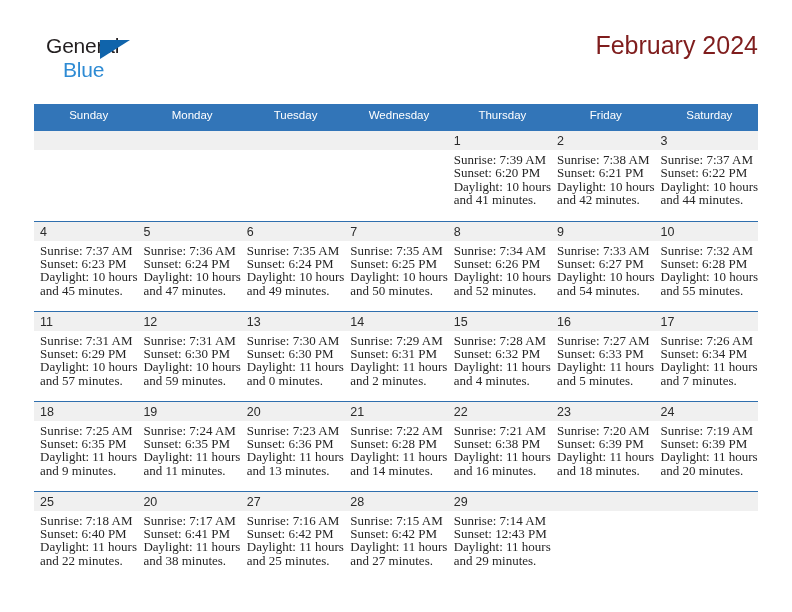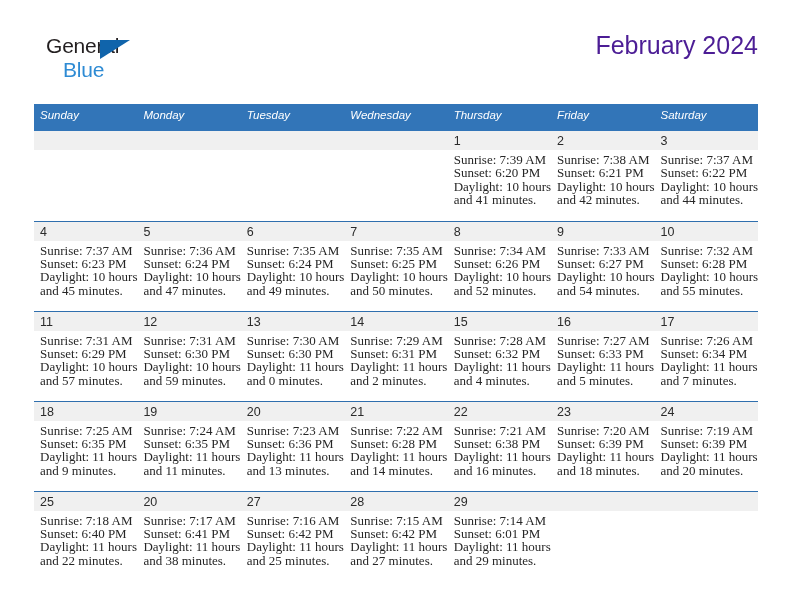--- a/index.html
+++ b/index.html
@@ -51,21 +51,21 @@
     letter-spacing: -0.2px;
     line-height: 24px;
   }
   .title-block {
     position: absolute;
     right: 0; top: 0;
     text-align: right;
   }
   .cal-title {
     font-size: 25px;
-    color: #4c1d95;
+    color: #7f1d1d;
     line-height: 30px;
     white-space: nowrap;
   }
   .cal-sub {
     font-size: 13.5px;
     color: #3a3a3a;
     line-height: 18px;
     margin-top: 6px;
     white-space: nowrap;
   }
@@ -76,25 +76,24 @@
     left: 34px; top: 104px;
     width: 724px;
     border-collapse: collapse;
     table-layout: fixed;
   }
   .cal th {
     background: #3275b8;
     color: #ffffff;
     font-size: 11.5px;
     font-weight: normal;
-    text-align: left;
+    text-align: center;
     padding: 5px 0 10px 6px;
     height: 22px;
     vertical-align: middle;
-    font-style: italic;
   }
   .cal td {
     width: 103.43px;
     height: 90px;
     vertical-align: top;
     padding: 0;
     border-top: 1.4px solid #2f6fae;
     background: #ffffff;
   }
   .cal tbody tr:first-child td { border-top: none; }
@@ -485,21 +484,21 @@
                 <div>Daylight: 11 hours</div>
                 <div>and 27 minutes.</div>
               </div>
             </div>
           </td>
           <td>
             <div class="daycell">
               <div class="daynum-band">29</div>
               <div class="details">
                 <div>Sunrise: 7:14 AM</div>
-                <div>Sunset: 6:01 PM</div>
+                <div>Sunset: 12:43 PM</div>
                 <div>Daylight: 11 hours</div>
                 <div>and 29 minutes.</div>
               </div>
             </div>
           </td>
           <td>
             <div class="daycell">
               <div class="daynum-band blank"></div>
             </div>
           </td>

